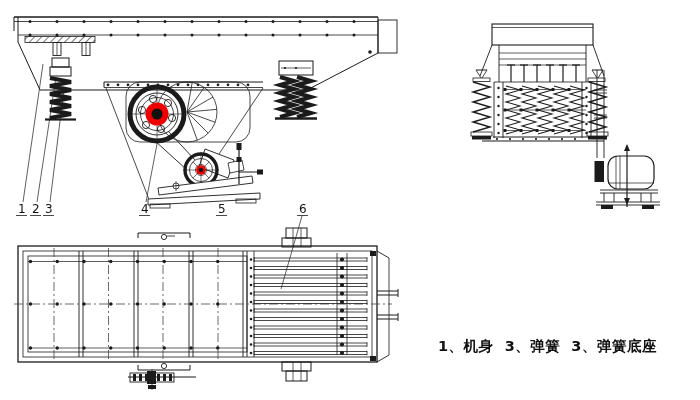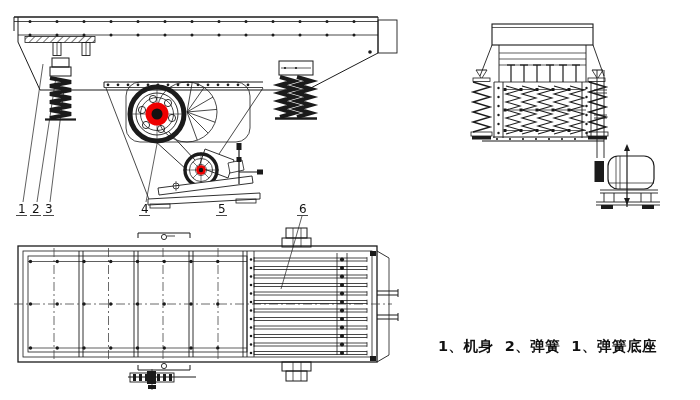--- a/index.html
+++ b/index.html
@@ -362,16 +362,16 @@
     <text class="callout-num" x="141" y="213">4</text>
     <line class="ln" x1="139" y1="215.5" x2="150" y2="215.5" stroke-width="0.8"></line>
     <text class="callout-num" x="218" y="213">5</text>
     <line class="ln" x1="216" y1="215.5" x2="227" y2="215.5" stroke-width="0.8"></line>
     <text class="callout-num" x="299" y="213">6</text>
     <line class="ln" x1="297" y1="215.5" x2="308" y2="215.5" stroke-width="0.8"></line>
   </g>
 </svg>
 
 <div class="legend">
-  <div>1、机身  2、弹簧  1、弹簧底座</div>
+  <div>1、机身  3、弹簧  3、弹簧底座</div>
   
 </div>
 </div>
 
 </body></html>

